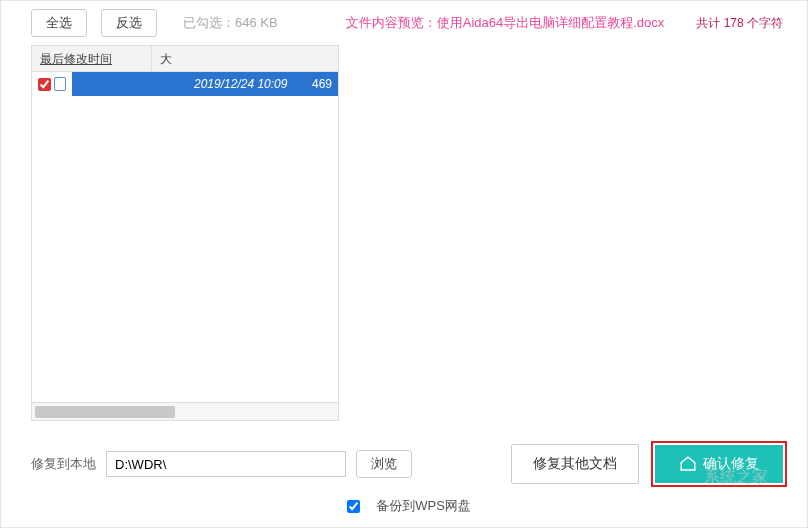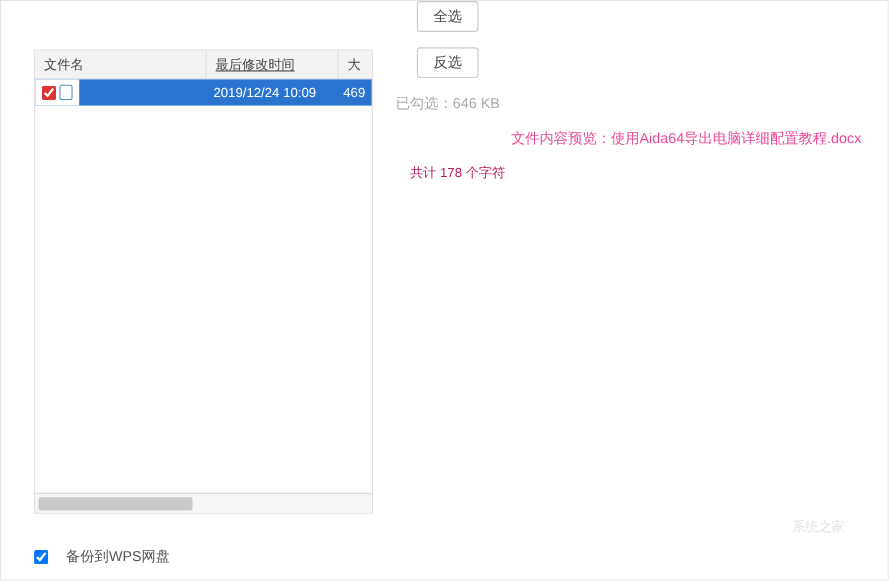--- a/index.html
+++ b/index.html
@@ -5,74 +5,73 @@
 * { margin: 0; padding: 0; box-sizing: border-box; font-family: "Microsoft YaHei", sans-serif; }
 body { width: 808px; height: 528px; overflow: hidden; }
 .window { width: 808px; height: 528px; background: #fff; display: flex; flex-direction: column; border: 1px solid #e5e5e5; }
 .titlebar { height: 44px; display: flex; align-items: center; padding: 0 14px; }
 .back { display: flex; align-items: center; gap: 8px; color: #333; cursor: pointer; }
 .back svg { stroke: #333; }
 .title-right { margin-left: auto; display: flex; align-items: center; gap: 14px; color: #666; font-size: 13px; }
 .title-right .item { display: flex; align-items: center; gap: 4px; cursor: pointer; }
 .winctrl { display: flex; align-items: center; gap: 18px; margin-left: 14px; }
 .winctrl span { cursor: pointer; color: #888; font-size: 14px; }
-.toolbar { height: 44px; display: flex; align-items: center; padding: 0 24px 0 30px; gap: 14px; font-size: 13px; color: #666; flex-direction: column; }
+.toolbar { height: 44px; display: flex; align-items: center; padding: 0 24px 0 30px; gap: 14px; font-size: 13px; color: #666; }
 .btn-small { border: 1px solid #ccc; background: #fff; border-radius: 3px; padding: 4px 14px; font-size: 13px; color: #444; cursor: pointer; }
-.sel-info { color: #aaa; margin-left: 0; }
+.sel-info { color: #aaa; margin-left: 12px; }
 .preview-label { margin-left: auto; color: #ec4899; font-size: 13px; }
 .char-count { color: #be185d; font-size: 12px; margin-left: 18px; }
 .main { flex: 1; display: flex; gap: 12px; padding: 0 20px 8px 30px; }
 .file-panel { width: 308px; border: 1px solid #ddd; display: flex; flex-direction: column; background: #fff; }
 .file-header { display: flex; background: #f3f3f3; border-bottom: 1px solid #e0e0e0; font-size: 12px; color: #444; height: 26px; }
 .file-header div { padding: 5px 8px; border-right: 1px solid #e0e0e0; }
 .file-header .col-name { flex: 1; }
 .file-header .col-date { width: 120px; text-decoration: underline; }
 .file-header .col-size { width: 30px; border-right: none; }
 .file-list { flex: 1; overflow: auto; }
 .file-row { display: flex; align-items: center; background: #2a74d0; color: #fff; font-size: 12px; height: 24px; }
 .file-row .cb { width: 40px; background: #fff; display: flex; align-items: center; justify-content: center; height: 100%; gap: 3px; }
 .file-row .cb input { accent-color: #d33; }
 .doc-icon { width: 12px; height: 14px; border: 1px solid #5a8fd0; border-radius: 2px; display: inline-block; background: #fff; }
 .file-row .name { flex: 1; padding: 0 6px; overflow: hidden; }
-.file-row .date { width: 120px; padding: 0 6px; }
+.file-row .date { width: 120px; padding: 0 6px; font-style: italic; }
 .file-row .size { width: 30px; padding: 0 4px; }
 .scrollbar-h { height: 18px; border-top: 1px solid #ddd; background: #f6f6f6; position: relative; display: flex; align-items: center; }
 .scrollbar-h .thumb { margin-left: 3px; width: 140px; height: 12px; background: #c9c9c9; border-radius: 2px; }
 .preview-panel { flex: 1; border: 1px solid #ddd; background: #fff; padding: 10px 14px; font-size: 11px; color: #999; overflow: auto; }
 .preview-panel p { line-height: 1.6; white-space: pre-wrap; }
 .bottom { padding: 12px 20px 12px 30px; font-size: 13px; }
 .path-row { display: flex; align-items: center; gap: 10px; }
 .path-label { color: #666; }
 .path-input { width: 240px; border: 1px solid #ccc; padding: 4px 8px; font-size: 13px; height: 26px; }
 .big-buttons { margin-left: auto; display: flex; gap: 12px; align-items: center; }
 .btn-large { border: 1px solid #ccc; background: #fff; padding: 10px 20px; font-size: 14px; color: #333; border-radius: 2px; cursor: pointer; min-width: 128px; }
 .btn-confirm-wrap { border: 2px solid #e02020; padding: 2px; }
 .btn-confirm { background: #1dc1b6; color: #fff; border: none; padding: 10px 24px; font-size: 14px; cursor: pointer; min-width: 128px; display: flex; align-items: center; justify-content: center; gap: 6px; }
-.backup-row { margin-top: 10px; display: flex; align-items: center; gap: 16px; color: #555; font-size: 13px; }
-.watermark { position: absolute; right: 40px; bottom: 40px; color: #ccc; font-size: 12px; pointer-events: none; opacity: 0.6; }
+.backup-row { margin-top: 10px; display: flex; align-items: center; gap: 16px; color: #555; font-size: 13px; justify-content: center; }
+.watermark { position: absolute; right: 40px; bottom: 40px; color: #ccc; font-size: 16px; pointer-events: none; opacity: 0.6; }
 .ic { width: 16px; height: 16px; display: inline-flex; align-items: center; justify-content: center; }
 .avatar-ic { width: 18px; height: 18px; background: #ccc; border-radius: 50%; }
 </style>
 </head>
 <body>
 
 <div class="window">
 
   <div class="toolbar">
     <button class="btn-small">全选</button>
     <button class="btn-small">反选</button>
     <span class="sel-info">已勾选：646 KB</span>
     <span class="preview-label">文件内容预览：使用Aida64导出电脑详细配置教程.docx</span>
     <span class="char-count">共计 178 个字符</span>
   </div>
 
   <div class="main">
     <div class="file-panel">
       <div class="file-header">
-        <div class="col-name">文件名</div>
         <div class="col-date">最后修改时间</div>
         <div class="col-size">大</div>
       </div>
       <div class="file-list">
         <div class="file-row">
           <div class="cb">
             <input type="checkbox" checked="" style="">
             <span class="doc-icon"></span>
           </div>
           <div class="name"></div>
@@ -81,20 +80,36 @@
         </div>
       </div>
       <div class="scrollbar-h">
         <div class="thumb"></div>
       </div>
     </div>
 
   </div>
 
   <div class="bottom">
+    <div class="path-row">
+      <span class="path-label">修复到本地</span>
+      <input class="path-input" value="D:\WDR\" style="">
+      <button class="btn-small">浏览</button>
+      <div class="big-buttons">
+        <button class="btn-large">修复其他文档</button>
+        <div class="btn-confirm-wrap">
+          <button class="btn-confirm">
+            <svg width="18" height="18" viewBox="0 0 24 24" fill="none" stroke="#fff" stroke-width="2">
+                <path d="M3 10 L12 3 L21 10 V20 H3 Z"></path>
+              </svg>
+            <span>确认修复</span>
+          </button>
+        </div>
+      </div>
+    </div>
     <div class="backup-row">
       <input type="checkbox" checked="" style="">
       <span>备份到WPS网盘</span>
     </div>
   </div>
 
   <div class="watermark">系统之家</div>
 </div>
 
 </body></html>

